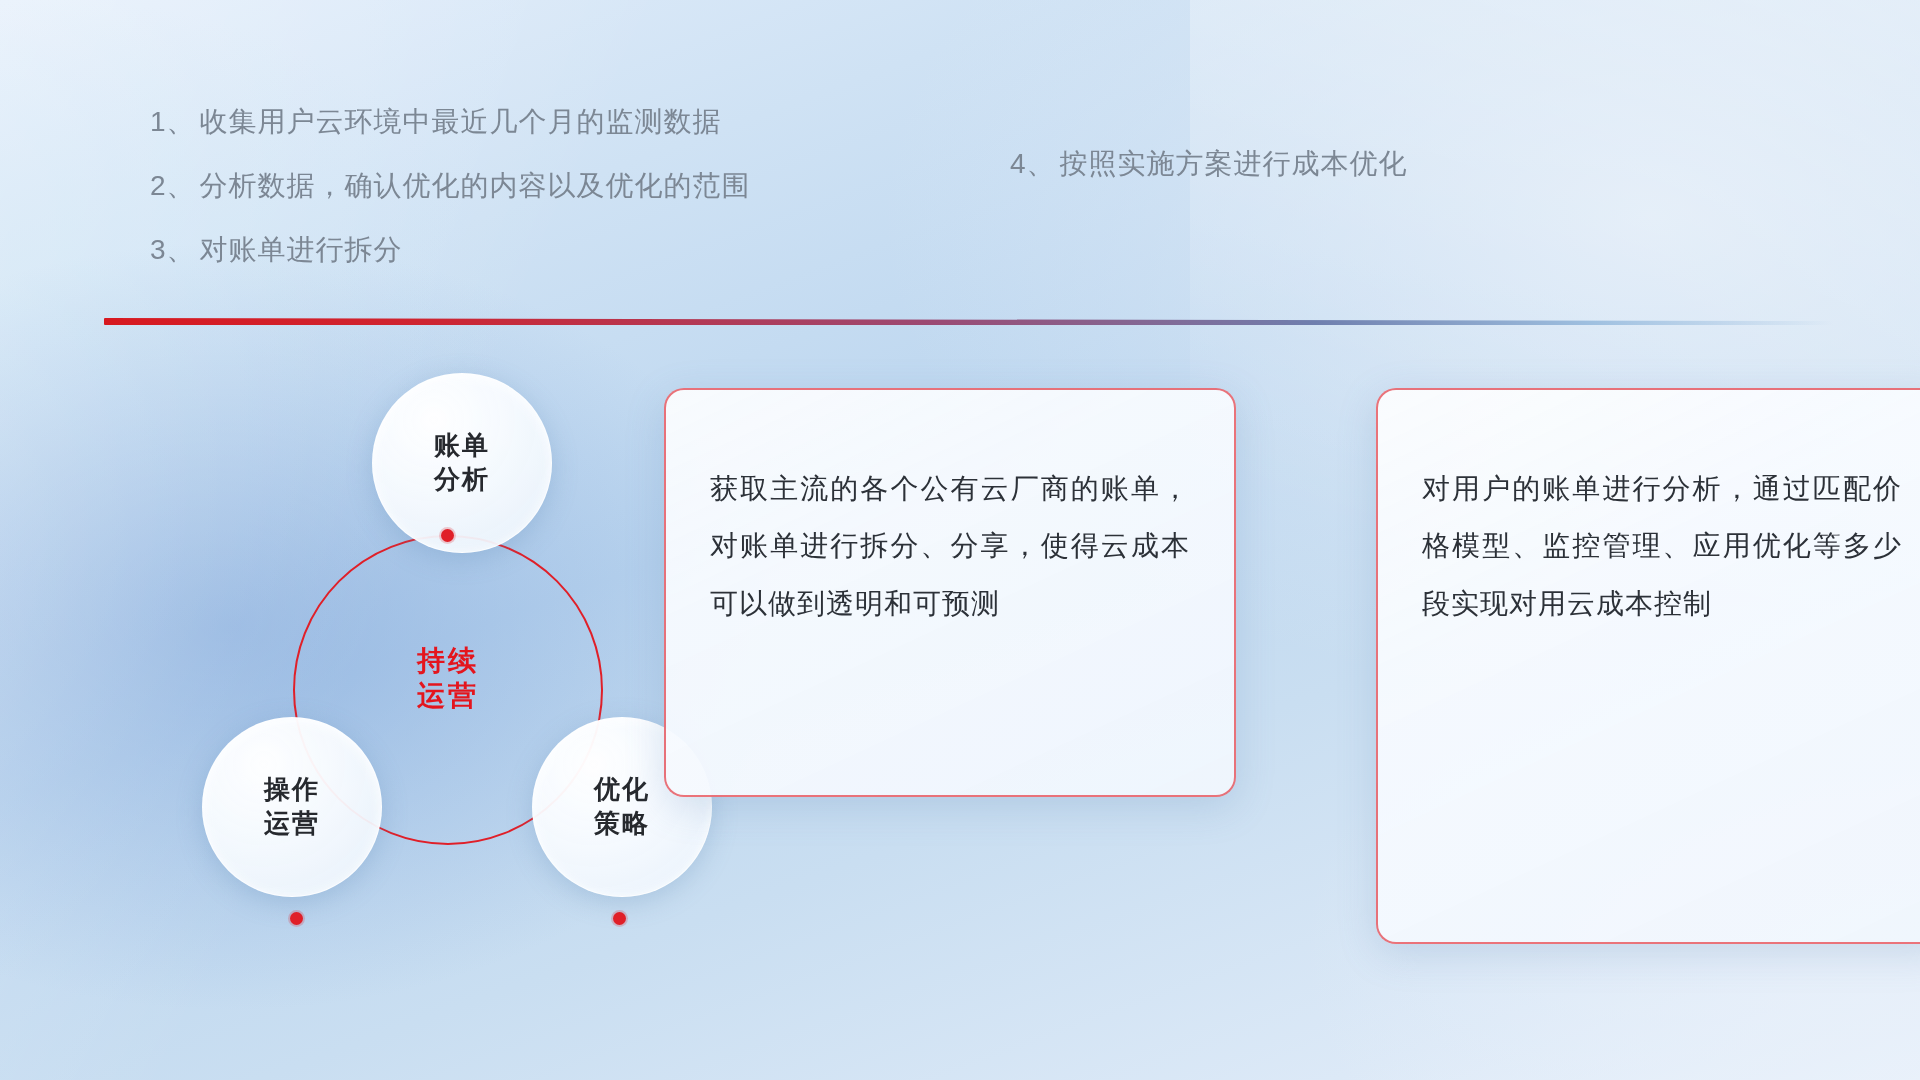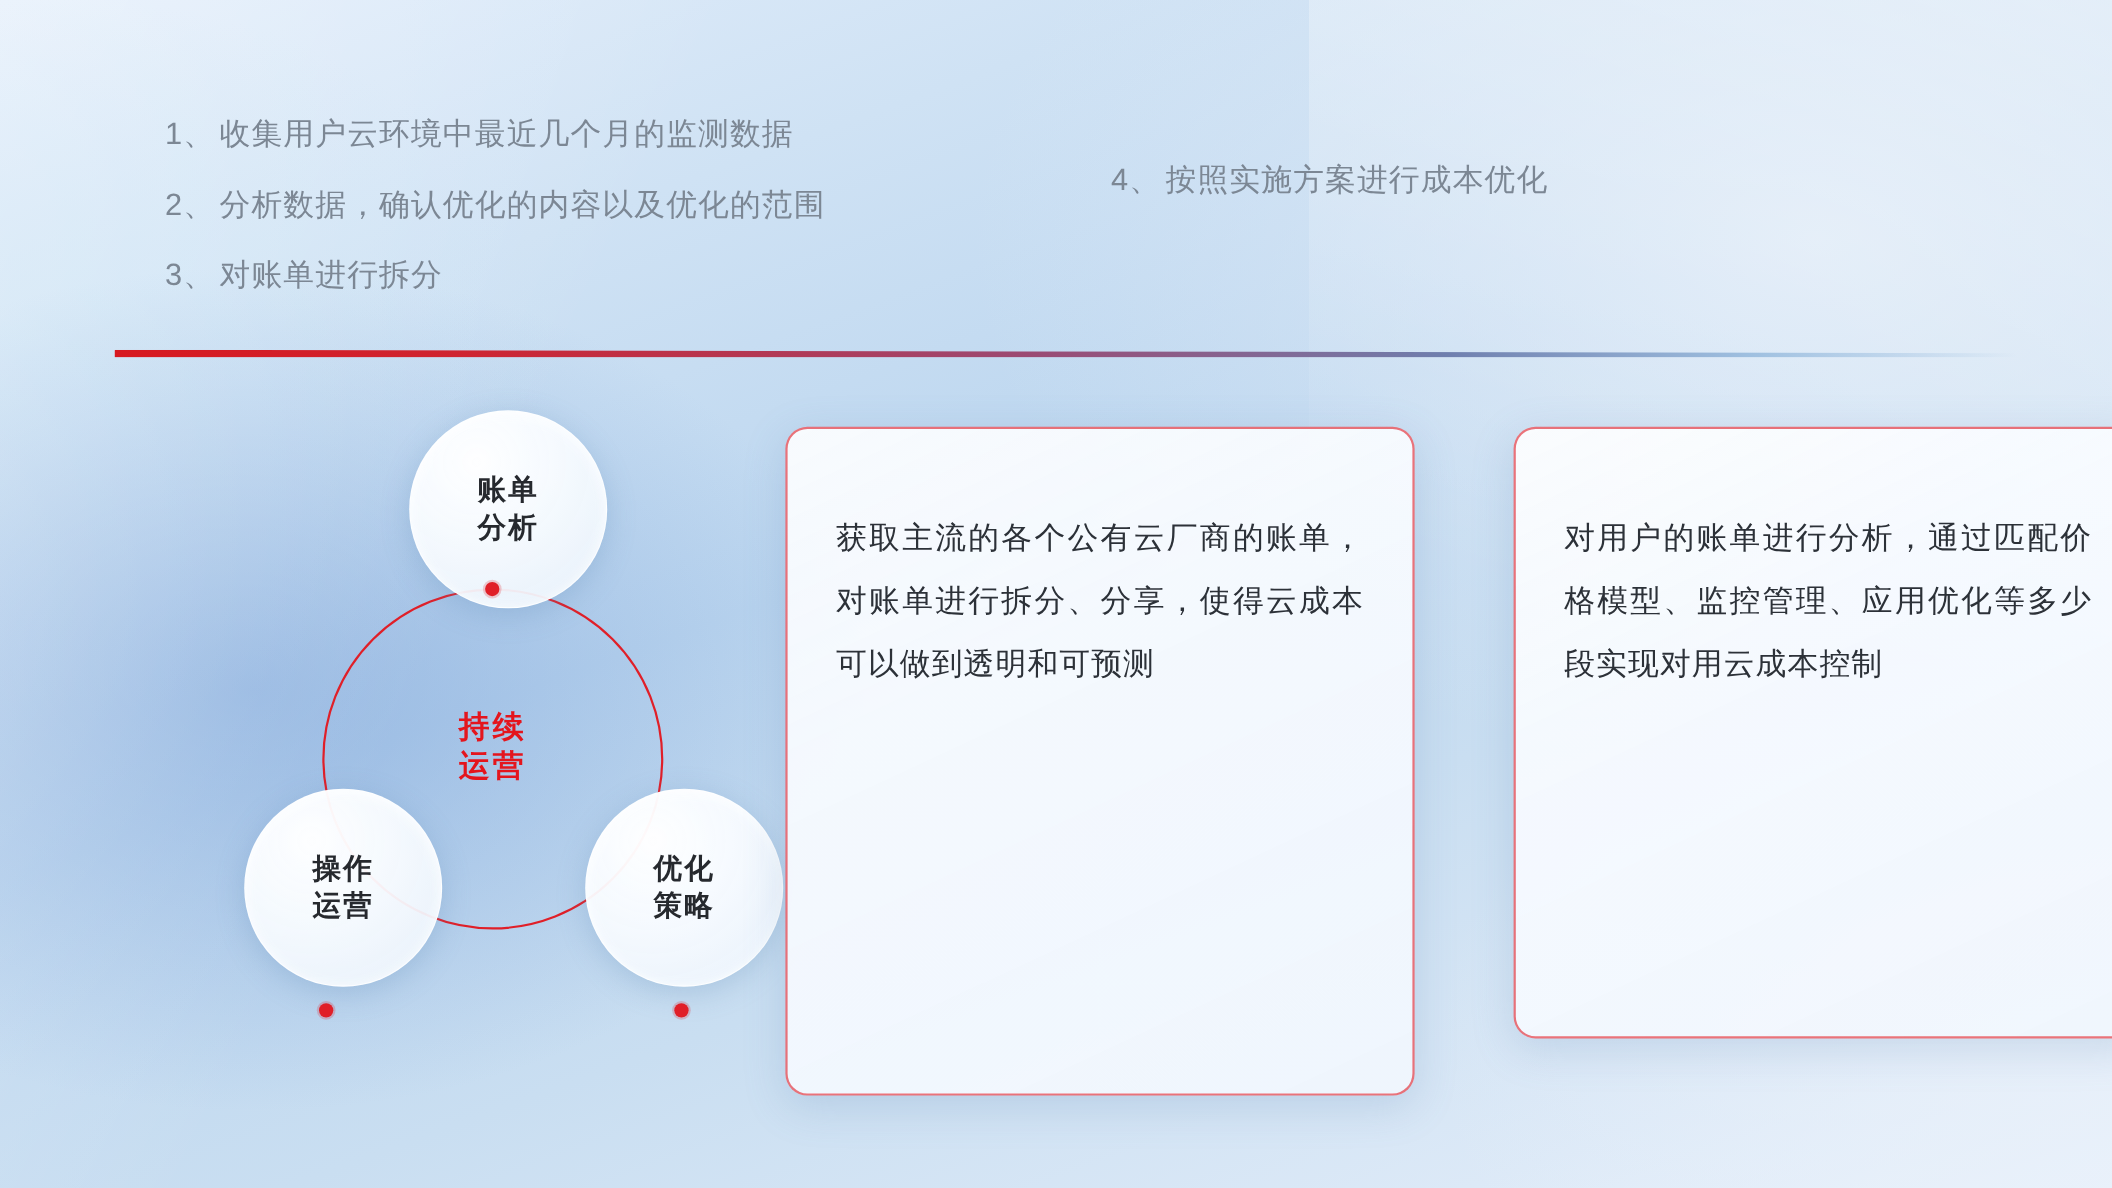--- a/index.html
+++ b/index.html
@@ -56,21 +56,21 @@
   #ring-center{left:193px;top:180px;width:310px;height:310px;}
   .bubble{
     position:absolute;border-radius:50%;box-sizing:border-box;
     background:
       radial-gradient(circle at 34% 26%, rgba(255,255,255,0.98) 0%, rgba(249,252,255,0.95) 40%, rgba(233,242,251,0.93) 100%);
     border:1px solid rgba(255,255,255,0.85);
     box-shadow:0 6px 26px rgba(95,135,180,0.28), inset 0 2px 12px rgba(255,255,255,0.9);
     display:flex;align-items:center;justify-content:center;
   }
   #bubble-top{left:272px;top:18px;width:180px;height:180px;}
-  #bubble-left{left:122px;top:362px;width:180px;height:180px;}
+  #bubble-left{left:102px;top:362px;width:180px;height:180px;}
   #bubble-right{left:432px;top:362px;width:180px;height:180px;}
   .bubble-label{
     text-align:right;font-size:26px;font-weight:bold;color:#26292e;
     line-height:1.30;letter-spacing:2px;white-space:pre-line;
     font-family:"Liberation Sans","DejaVu Sans",sans-serif;
   }
   #venn-center-label{
     position:absolute;left:193px;top:168px;width:310px;height:310px;
     display:flex;align-items:center;justify-content:center;
     text-align:center;font-size:28px;font-weight:bold;color:#e4151d;
@@ -87,21 +87,21 @@
 
   
   .card{
     position:absolute;z-index:6;box-sizing:border-box;
     border-radius:20px;
     border:2px solid rgba(224,31,40,0.62);
     background:linear-gradient(155deg, rgba(255,255,255,0.88) 0%, rgba(248,251,255,0.93) 35%, rgba(240,246,253,0.95) 100%);
     box-shadow:0 10px 38px rgba(95,135,180,0.22);
     padding:70px 44px 0 44px;
   }
-  #card-1{left:714px;top:388px;width:572px;height:608px;}
+  #card-1{left:664px;top:388px;width:572px;height:409px;}
   #card-2{left:1376px;top:388px;width:572px;height:556px;}
   .card-body{
     font-size:28px;color:#2c3138;line-height:2.05;letter-spacing:1px;
     text-align:justify;text-align-last:left;
     font-family:"Liberation Sans","DejaVu Sans",sans-serif;
   }
 </style>
 </head>
 <body>
 

